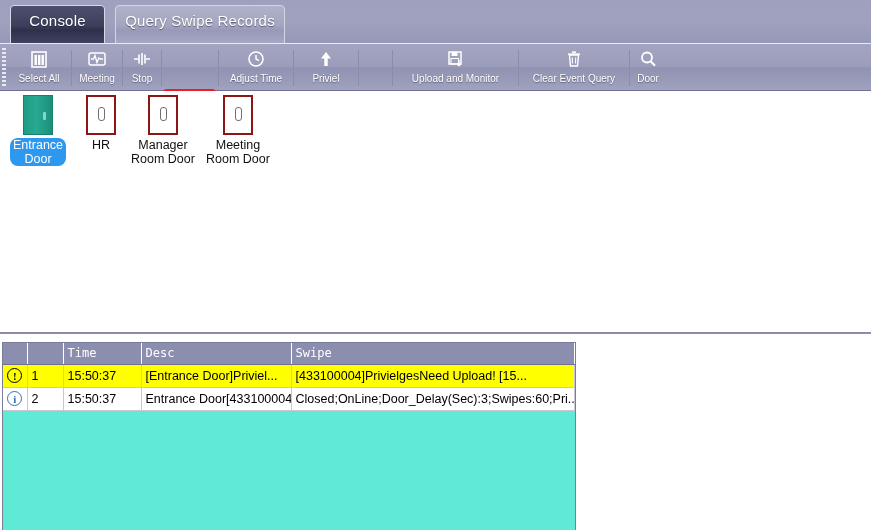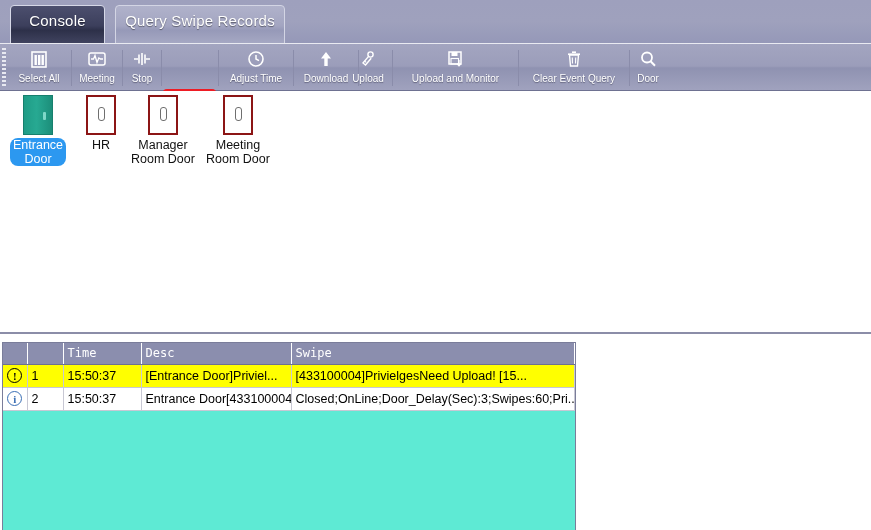--- a/index.html
+++ b/index.html
@@ -343,34 +343,24 @@
       <span class="tlabel">Adjust Time</span>
     </div>
     <div class="tbsep" style="left:293px;"></div>
 
     <div class="tbtn" style="left:294px; width:64px;">
       <span class="ticon">
         <svg width="22" height="22" viewBox="0 0 22 22">
           <path d="M11 4 L16 10.5 L12.7 10.5 L12.7 18 L9.3 18 L9.3 10.5 L6 10.5 Z" fill="#ffffff"></path>
         </svg>
       </span>
-      <span class="tlabel">Download</span>
+      <span class="tlabel">Priviel</span>
     </div>
     <div class="tbsep" style="left:358px;"></div>
 
-    <div class="tbtn" style="left:344px; width:48px;">
-      <span class="ticon">
-        <svg width="22" height="22" viewBox="0 0 22 22">
-          <circle cx="13.5" cy="6.5" r="2.6" fill="none" stroke="#ffffff" stroke-width="1.4"></circle>
-          <path d="M11.6 8.4 L6 15 L8.5 17 L14.2 10.2" fill="none" stroke="#ffffff" stroke-width="1.4"></path>
-          <path d="M7.5 13 L9.2 14.4" stroke="#ffffff" stroke-width="1.2"></path>
-        </svg>
-      </span>
-      <span class="tlabel">Upload</span>
-    </div>
     <div class="tbsep" style="left:392px;"></div>
 
     <div class="tbtn" style="left:393px; width:125px;">
       <span class="ticon">
         <svg width="22" height="22" viewBox="0 0 22 22">
           <rect x="4" y="4" width="12" height="12" fill="none" stroke="#ffffff" stroke-width="1.5"></rect>
           <rect x="6.5" y="4" width="6" height="4" fill="#ffffff"></rect>
           <rect x="6" y="10.5" width="7.5" height="5.5" fill="none" stroke="#ffffff" stroke-width="1.1"></rect>
           <path d="M14 12 L14 17.5 M12.2 15.8 L14 17.8 L15.8 15.8" fill="none" stroke="#ffffff" stroke-width="1.3"></path>
         </svg>

